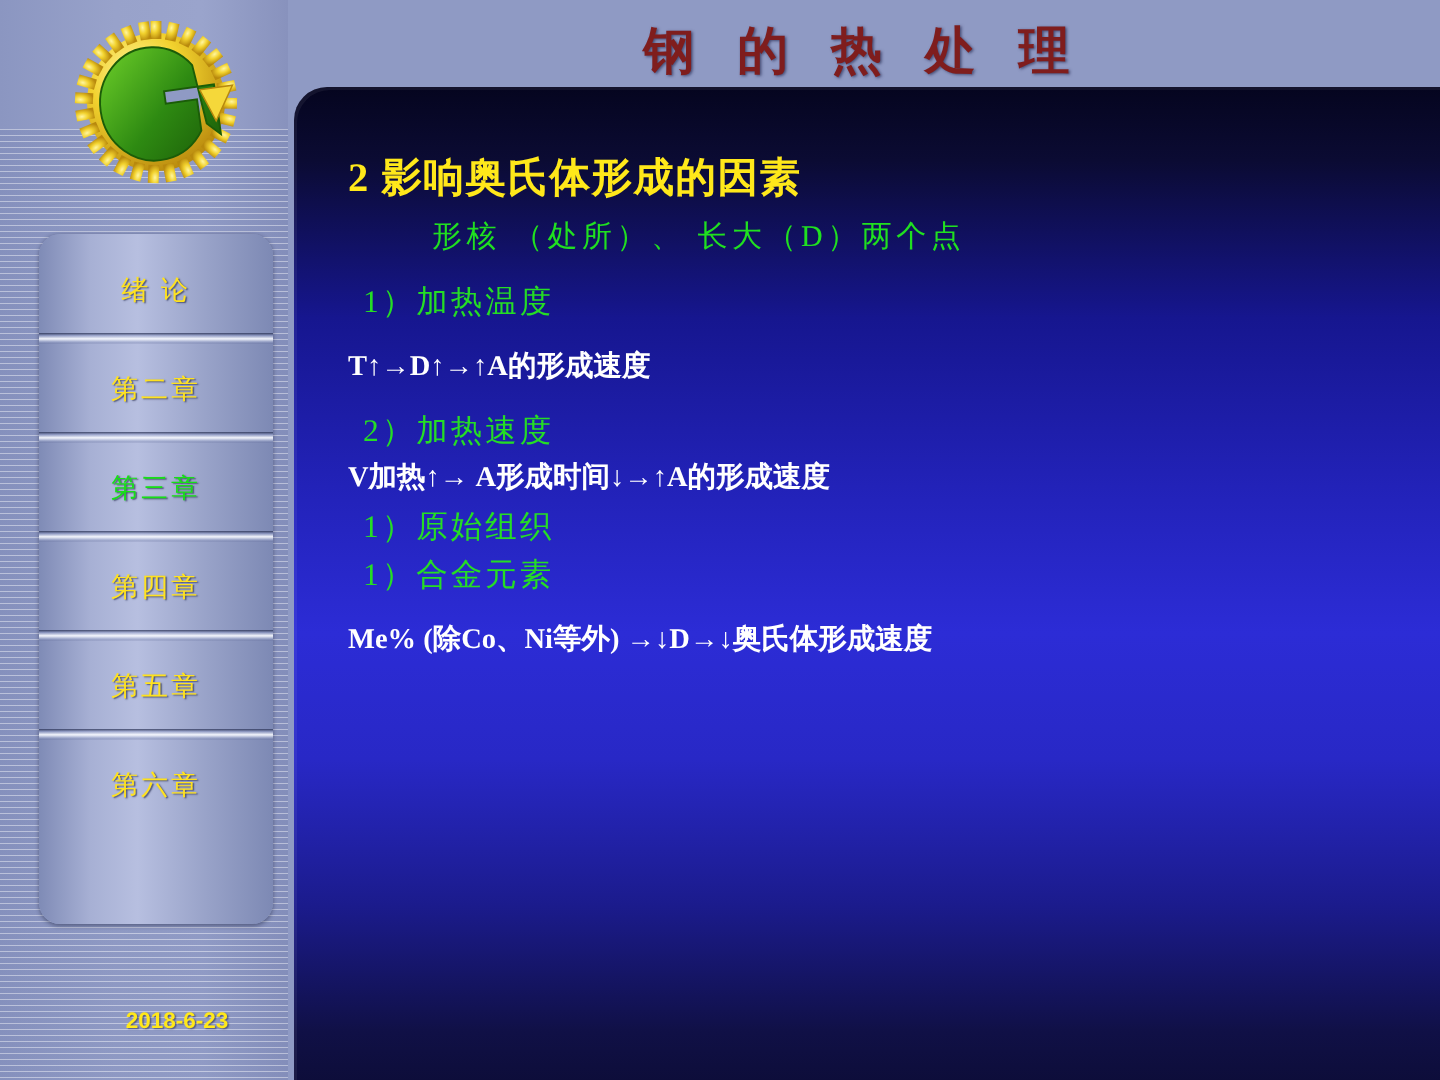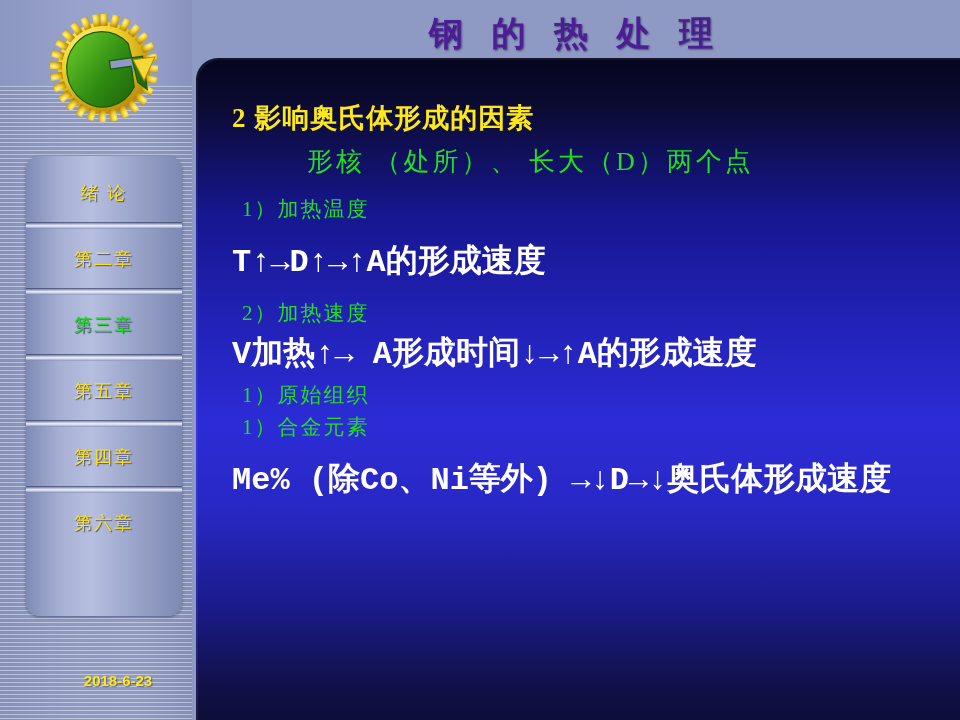--- a/index.html
+++ b/index.html
@@ -100,21 +100,21 @@
   #header-title {
     position:absolute; left:192px; top:6px;
     width:768px; height:56px;
     display:flex; align-items:center; justify-content:center;
     z-index:4;
   }
   #header-title span {
     font-family:"Liberation Serif", serif;
     font-size:34px; font-weight:bold;
     letter-spacing:10px;
-    color:#4c1d95;
+    color:#7f1d1d;
     text-shadow:1px 1px 2px rgba(50,55,95,0.8);
     white-space:nowrap;
   }
 
   
   #content-panel {
     position:absolute; left:196px; top:58px;
     width:764px; height:700px;
     border-top-left-radius:22px;
     background:linear-gradient(to bottom,
@@ -141,37 +141,37 @@
 
   .h-main {
     font-family:"Liberation Serif", serif;
     font-size:27px; font-weight:bold;
     color:#ffe81a;
     letter-spacing:1px;
     margin-bottom:8px;
   }
   .h-sub {
     font-family:"Liberation Serif", serif;
-    font-size:26px;
+    font-size:20px;
     color:#20e020;
     letter-spacing:3px;
-    margin-left:75px;
+    margin-left:56px;
     margin-bottom:16px;
   }
   .item-head {
     font-family:"Liberation Serif", serif;
     font-size:21px;
     color:#25dd25;
     letter-spacing:2px;
     margin-left:10px;
     margin-bottom:4px;
   }
   .item-body {
-    font-family:Liberation Mono, monospace;
-    font-size:32px; font-weight:bold;
+    font-family:Liberation Serif, serif;
+    font-size:19px; font-weight:bold;
     color:#ffffff;
     letter-spacing:0px;
     margin-bottom:6px;
   }
   .sp-1 { margin-top:16px; }
 
   #page-number {
     position:absolute; right:22px; bottom:12px;
     font-family:"Liberation Sans", sans-serif;
     font-size:19px; font-weight:bold;
@@ -247,24 +247,24 @@
     <div class="nav-item">
       <span class="nav-label">绪  论</span>
     </div>
     <div class="nav-item">
       <span class="nav-label">第二章</span>
     </div>
     <div class="nav-item">
       <span class="nav-label active">第三章</span>
     </div>
     <div class="nav-item">
+      <span class="nav-label">第四章</span>
+    </div>
+    <div class="nav-item">
       <span class="nav-label">第五章</span>
-    </div>
-    <div class="nav-item">
-      <span class="nav-label">第四章</span>
     </div>
     <div class="nav-item">
       <span class="nav-label">第六章</span>
     </div>
   </div>
 
   <div id="date-band">
     <span id="date-text">2018-6-23</span>
   </div>
 

